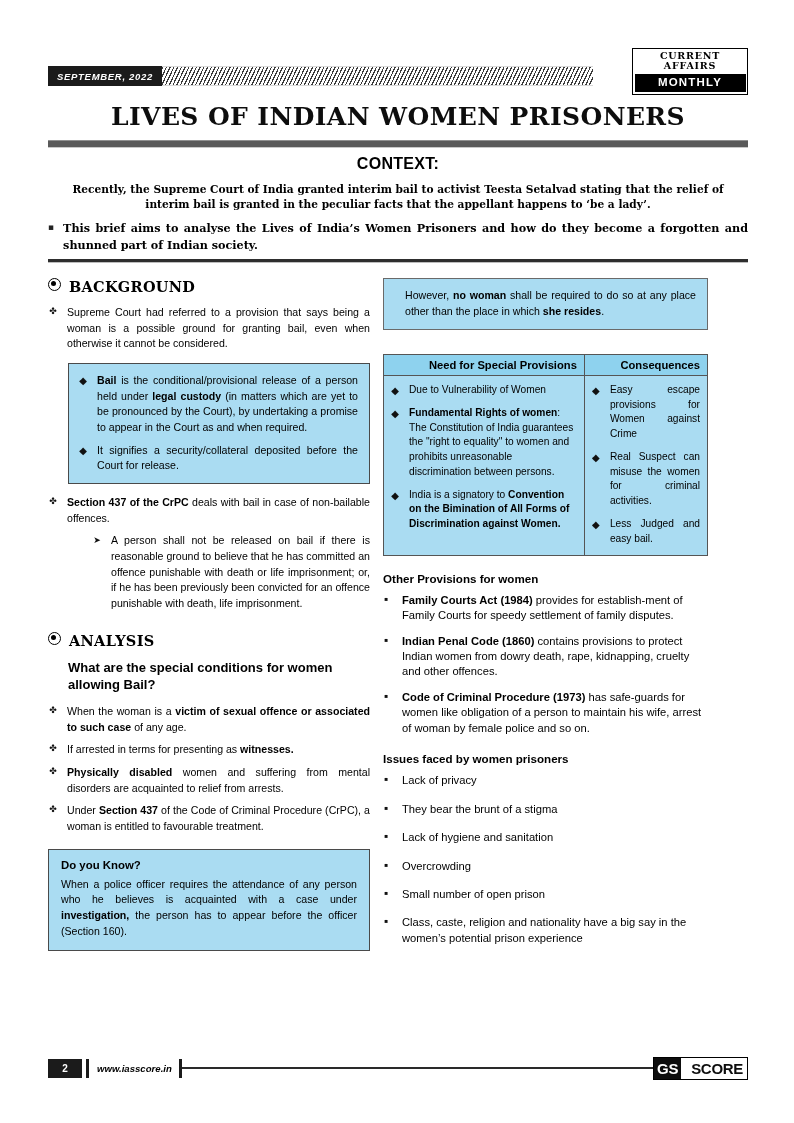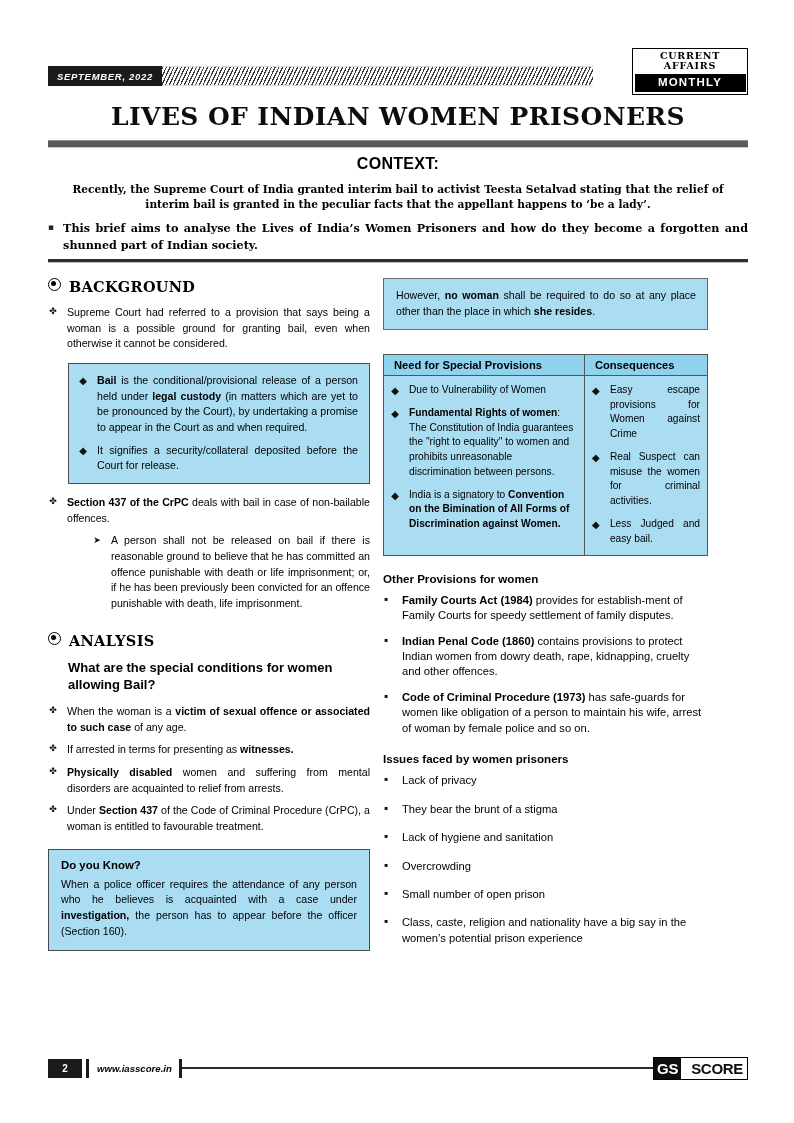--- a/index.html
+++ b/index.html
@@ -263,21 +263,21 @@
   .dyk-text {
     font-size: 10.6px;
     line-height: 1.5;
     text-align: justify;
   }
 
   .however-box {
     background: #aadcf2;
     border: 1.4px solid #6a6a6a;
     box-sizing: border-box;
-    padding: 9px 11px 9px 12px;
+    padding: 9px 11px 9px 21px;
     font-size: 10.6px;
     line-height: 1.5;
     text-align: justify;
   }
 
   
   .prov-table {
     border-collapse: collapse;
     width: 100%;
     margin-top: 24px;
@@ -285,21 +285,21 @@
   }
   .prov-table th, .prov-table td {
     border: 1.4px solid #555;
     background: #aadcf2;
     vertical-align: top;
     box-sizing: border-box;
   }
   .prov-table th {
     font-size: 11.2px;
     font-weight: bold;
-    text-align: left;
+    text-align: right;
     padding: 4px 7px 4px 10px;
     background: #8ed2ee;
     white-space: nowrap;
   }
   .prov-table td {
     padding: 7px 7px 8px 6px;
   }
   .prov-table td ul.blist > li { margin-bottom: 8px; }
   .prov-table td ul.blist > li:last-child { margin-bottom: 0; }
   .prov-table .btxt { font-size: 10.2px; line-height: 1.45; }

